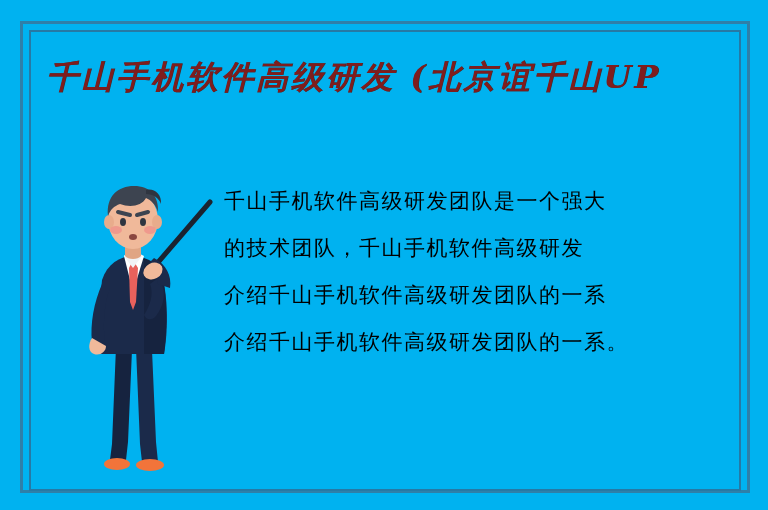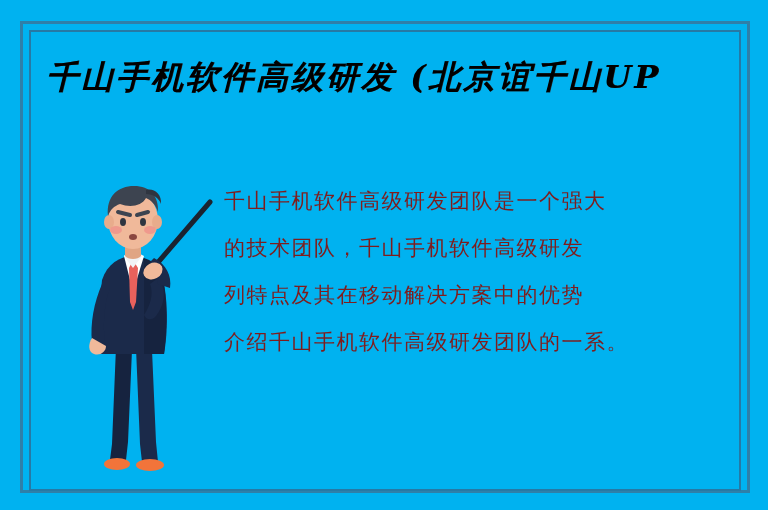--- a/index.html
+++ b/index.html
@@ -45,40 +45,40 @@
   }
 
   
   .title-block {
     position: absolute;
     left: 46px;
     top: 55px;
     width: 680px;
   }
   .title-line {
-    color: #000000;
+    color: #7f1d1d;
     font-family: "DejaVu Serif", "Liberation Serif", serif;
     font-size: 32px;
     font-weight: 700;
     font-style: italic;
     letter-spacing: 3px;
     line-height: 44px;
     white-space: nowrap;
     text-shadow: 0.5px 0 0 #2f3336;
   }
 
   
   .body-block {
     position: absolute;
     left: 224px;
     top: 178px;
     width: 500px;
   }
   .body-line {
-    color: #7f1d1d;
+    color: #000000;
     font-family: "DejaVu Sans", "Liberation Sans", sans-serif;
     font-size: 21px;
     line-height: 47px;
     letter-spacing: 1.5px;
     white-space: nowrap;
   }
 
   
   .illustration {
     position: absolute;
@@ -155,17 +155,17 @@
       <ellipse cx="58" cy="58" rx="6" ry="4" fill="#ef8f88" opacity="0.75"></ellipse>
       <ellipse cx="92" cy="58" rx="6" ry="4" fill="#ef8f88" opacity="0.75"></ellipse>
 
       <ellipse cx="75" cy="65" rx="4" ry="3" fill="#8a4740"></ellipse>
     </svg>
   </div>
 
   <div class="body-block">
     <div class="body-line">千山手机软件高级研发团队是一个强大</div>
     <div class="body-line">的技术团队，千山手机软件高级研发</div>
-    <div class="body-line">列特点及其在移动解决方案中的优势</div>
+    <div class="body-line">介绍千山手机软件高级研发团队的一系</div>
     <div class="body-line">介绍千山手机软件高级研发团队的一系。</div>
   </div>
 
 </div>
 
 </body></html>

